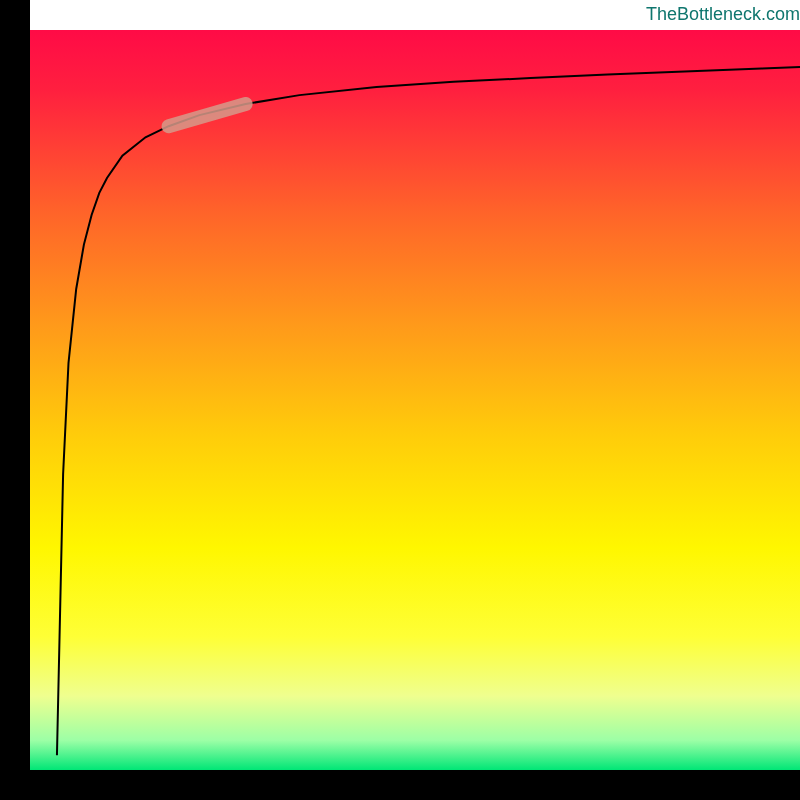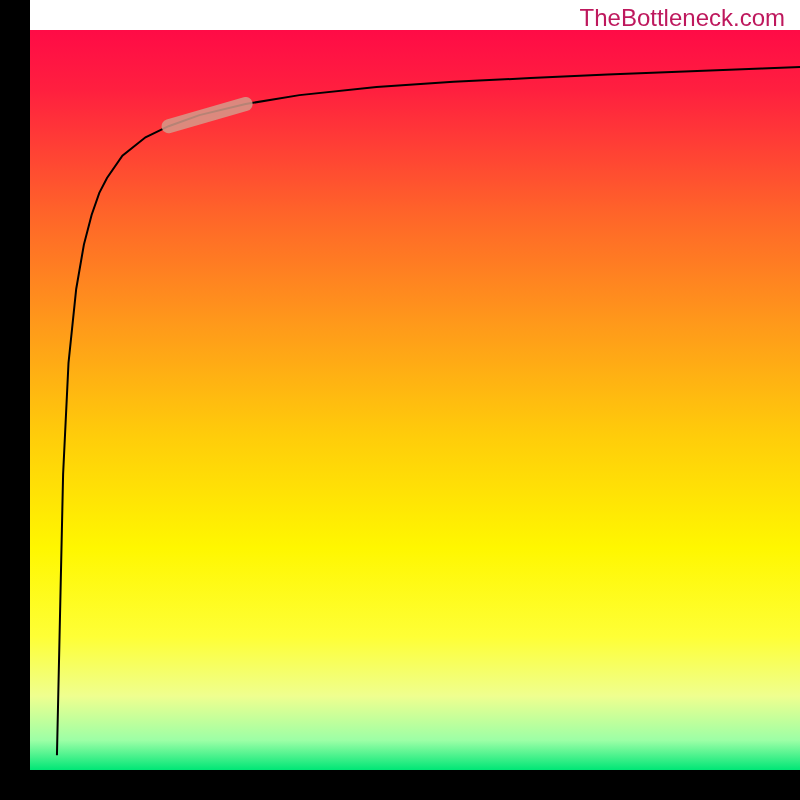--- a/index.html
+++ b/index.html
@@ -9,23 +9,23 @@
     font-family: Arial, sans-serif;
   }
   .container {
     width: 800px;
     height: 800px;
     position: relative;
   }
   .watermark {
     position: absolute;
     top: 4px;
-    right: 15px;
-    font-size: 24px;
-    color: #be185d;
+    right: 0;
+    font-size: 18px;
+    color: #0f766e;
     font-family: Arial, sans-serif;
     z-index: 10;
   }
   svg {
     display: block;
   }
 </style>
 </head>
 <body>
 

